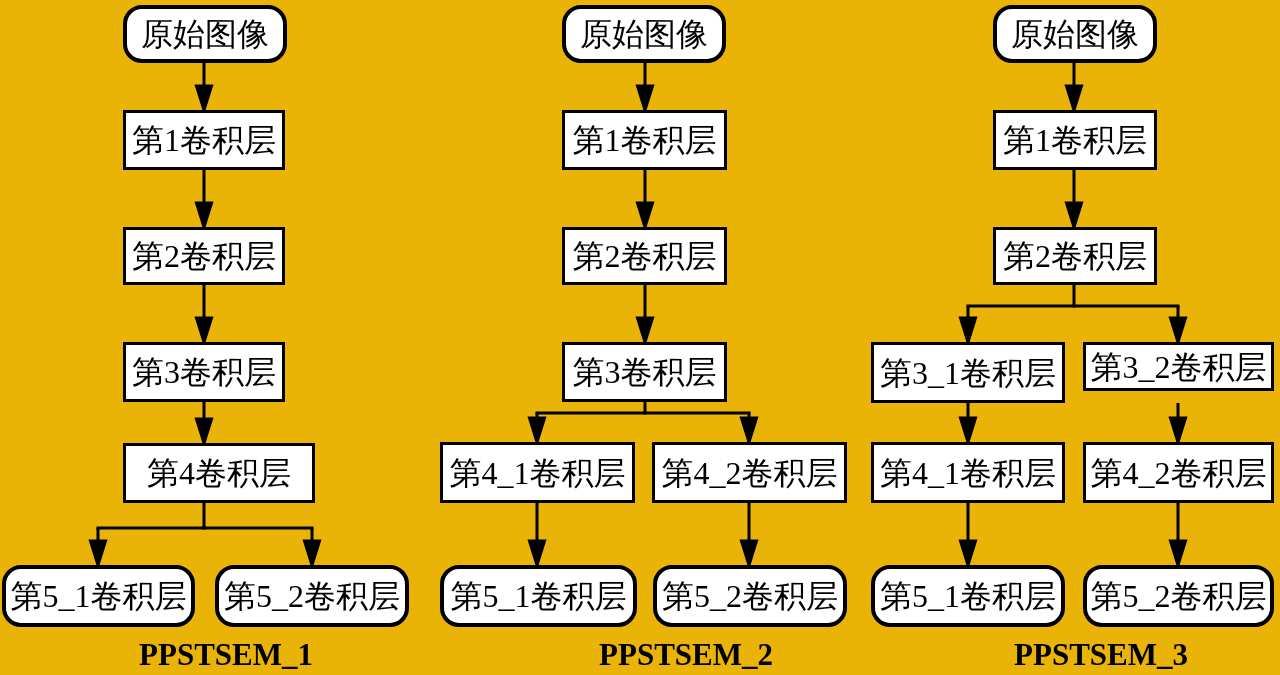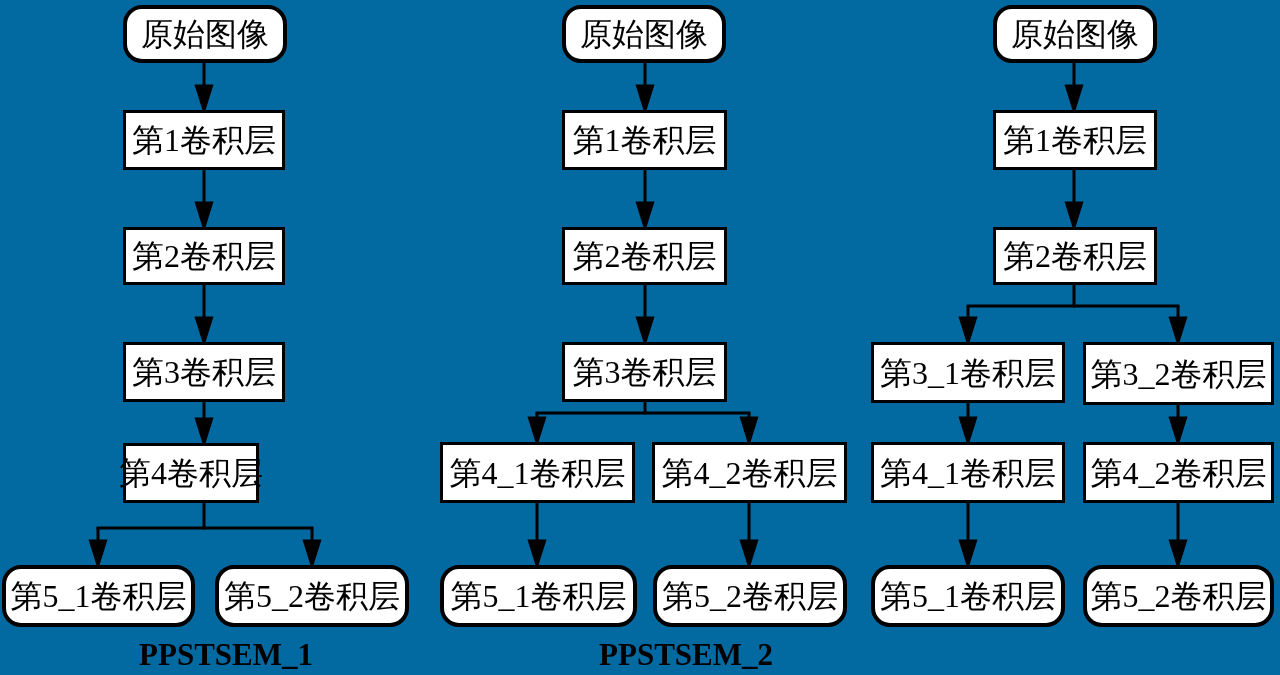--- a/index.html
+++ b/index.html
@@ -4,21 +4,21 @@
 <style>
   html, body {
     margin: 0;
     padding: 0;
     background: #ffffff;
   }
   .canvas {
     position: relative;
     width: 1280px;
     height: 675px;
-    background: #0369a1;
+    background: #eab308;
     overflow: hidden;
   }
   .arrow-layer {
     position: absolute;
     left: 0;
     top: 0;
     width: 1280px;
     height: 675px;
   }
   .node {
@@ -112,38 +112,39 @@
         <polygon points="960.5,541 975.5,541 968,565"></polygon>
       <line x1="1178" y1="503" x2="1178" y2="545"></line> 
         <polygon points="1170.5,541 1185.5,541 1178,565"></polygon>
     </g>
   </svg>
 
   <div class="node rounded" style="left:123px; top:5px;   width:164px; height:58px;">原始图像</div>
   <div class="node" style="left:123px; top:110px; width:162px; height:60px;">第1卷积层</div>
   <div class="node" style="left:123px; top:227px; width:162px; height:58px;">第2卷积层</div>
   <div class="node" style="left:123px; top:342px; width:162px; height:60px;">第3卷积层</div>
-  <div class="node" style="left:123px; top:443px; width:136px; height:60px;">第4卷积层</div>
+  <div class="node" style="left:123px; top:443px; width:192px; height:60px;">第4卷积层</div>
   <div class="node rounded" style="left:2px;   top:565px; width:193px; height:62px;">第5_1卷积层</div>
   <div class="node rounded" style="left:215px; top:565px; width:194px; height:62px;">第5_2卷积层</div>
   <div class="caption" style="left:93px; top:639px;">PPSTSEM_1</div>
 
   <div class="node rounded" style="left:562px; top:5px;   width:164px; height:58px;">原始图像</div>
   <div class="node" style="left:562px; top:110px; width:165px; height:60px;">第1卷积层</div>
   <div class="node" style="left:562px; top:227px; width:165px; height:58px;">第2卷积层</div>
   <div class="node" style="left:562px; top:342px; width:165px; height:60px;">第3卷积层</div>
   <div class="node" style="left:440px; top:442px; width:195px; height:61px;">第4_1卷积层</div>
   <div class="node" style="left:652px; top:442px; width:195px; height:61px;">第4_2卷积层</div>
   <div class="node rounded" style="left:440px; top:565px; width:197px; height:62px;">第5_1卷积层</div>
   <div class="node rounded" style="left:653px; top:565px; width:194px; height:62px;">第5_2卷积层</div>
   <div class="caption" style="left:553px; top:639px;">PPSTSEM_2</div>
 
   <div class="node rounded" style="left:993px;  top:5px;   width:164px; height:58px;">原始图像</div>
   <div class="node" style="left:993px;  top:110px; width:164px; height:60px;">第1卷积层</div>
   <div class="node" style="left:993px;  top:227px; width:164px; height:58px;">第2卷积层</div>
   <div class="node" style="left:871px;  top:342px; width:194px; height:61px;">第3_1卷积层</div>
-  <div class="node" style="left:1083px; top:342px; width:191px; height:63px;text-align:right;">第3_2卷积层</div>
+  <div class="node" style="left:1083px; top:342px; width:191px; height:49px;text-align:right;">第3_2卷积层</div>
   <div class="node" style="left:871px;  top:442px; width:194px; height:61px;">第4_1卷积层</div>
   <div class="node" style="left:1083px; top:442px; width:191px; height:61px;">第4_2卷积层</div>
   <div class="node rounded" style="left:871px;  top:565px; width:194px; height:62px;">第5_1卷积层</div>
   <div class="node rounded" style="left:1083px; top:565px; width:191px; height:62px;">第5_2卷积层</div>
+  <div class="caption" style="left:968px; top:639px;">PPSTSEM_3</div>
 
 </div>
 
 </body></html>

